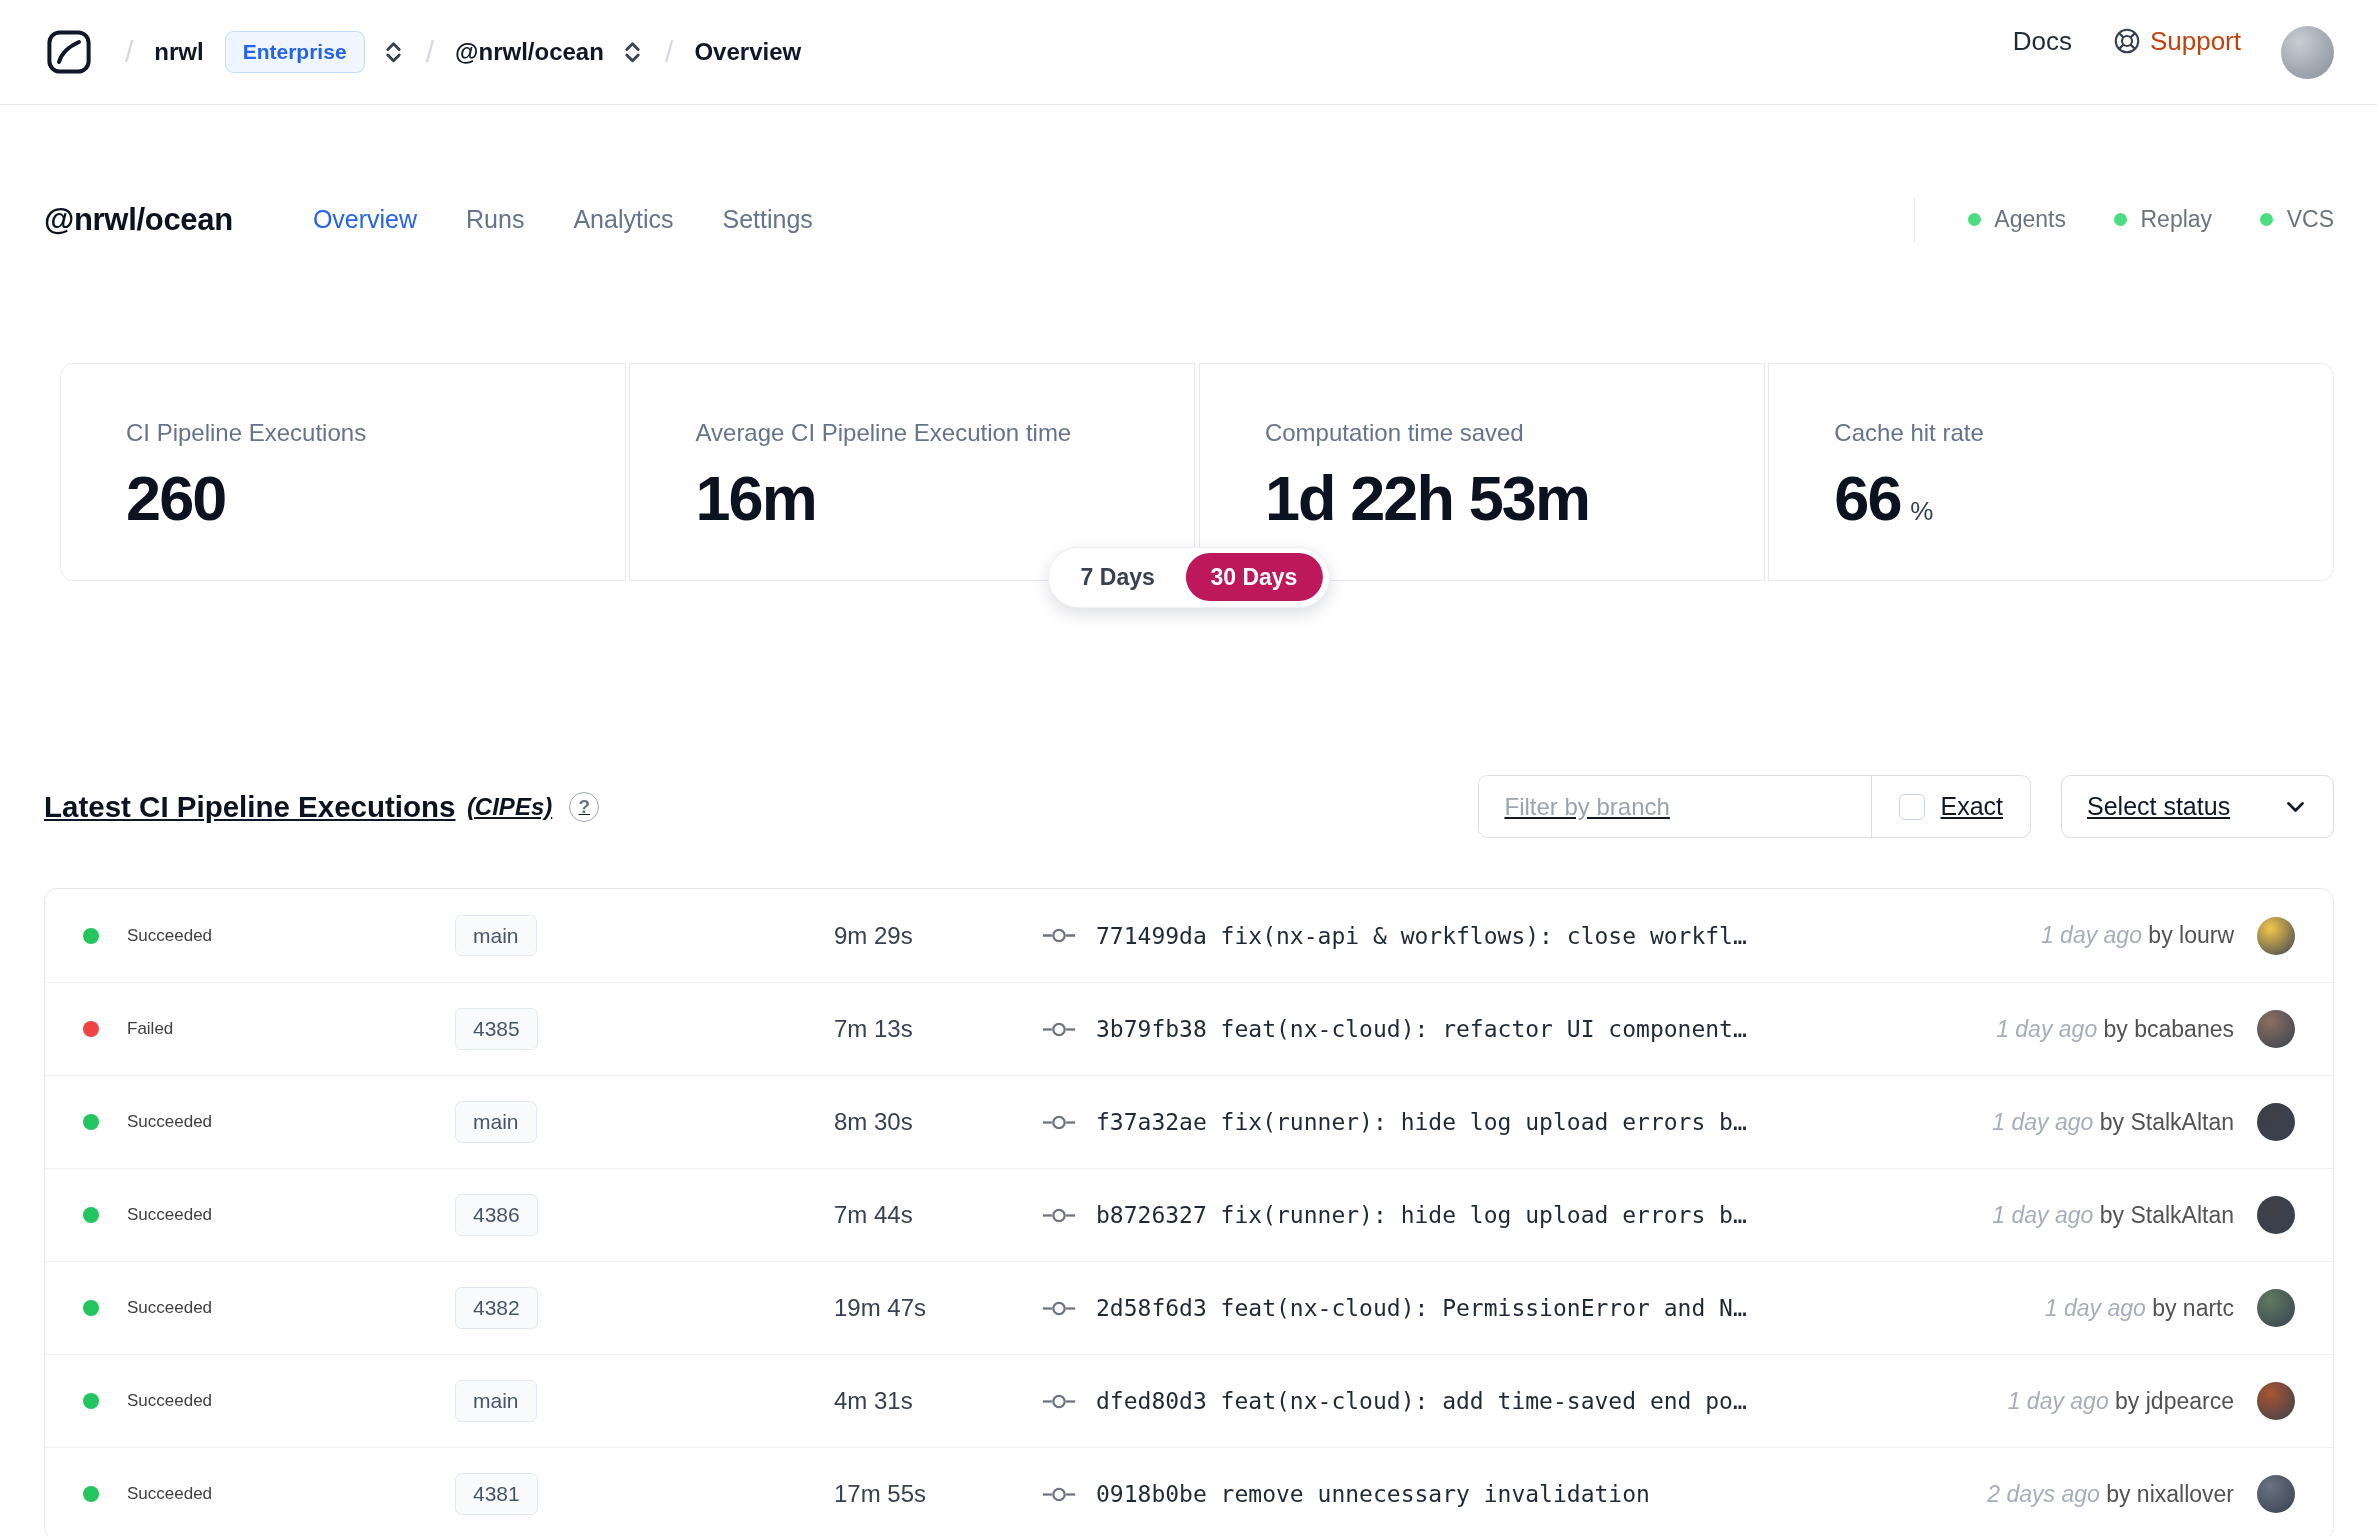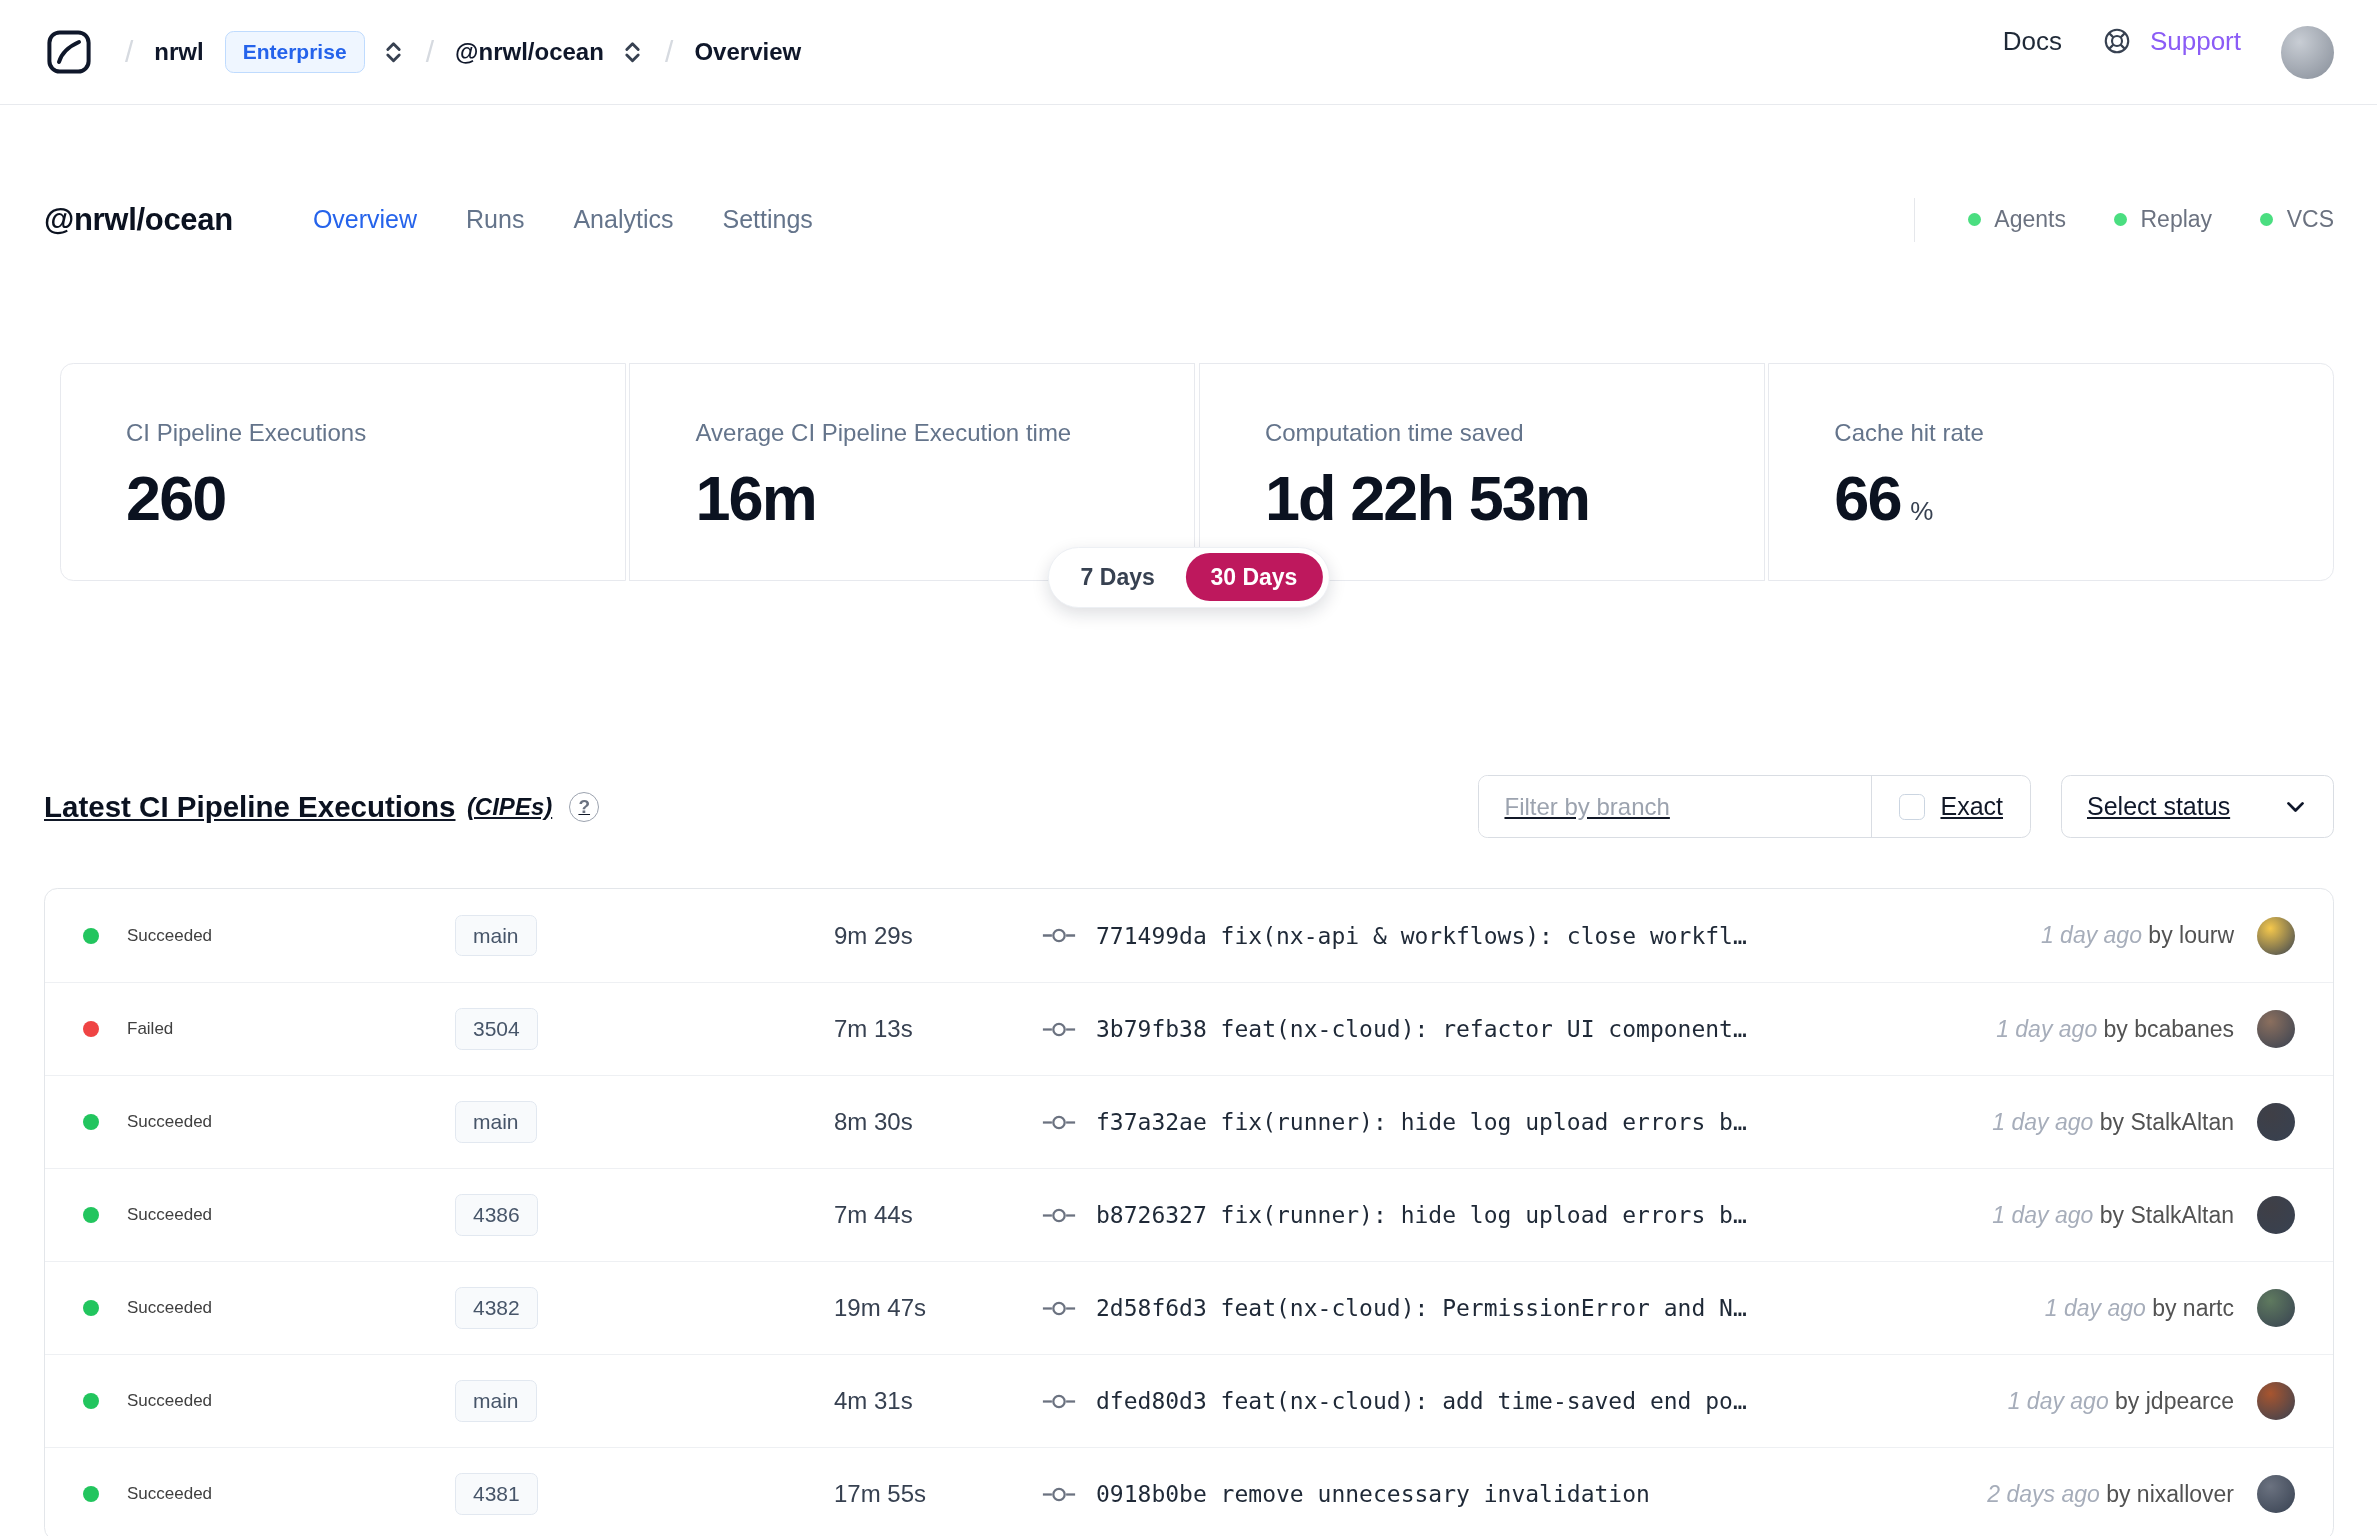--- a/index.html
+++ b/index.html
@@ -10,21 +10,21 @@
   .topbar { height:105px; border-bottom:1px solid #e8eaee; display:flex; align-items:center; padding:0 44px; }
   .logo-box { width:49px; height:49px; display:flex; align-items:center; justify-content:center; cursor:pointer; }
   .crumbs { display:flex; align-items:center; gap:21px; margin-left:32px; }
   .slash { color:#d6dae0; font-size:30px; font-weight:300; }
   .crumb-strong { font-size:24px; font-weight:700; color:#0f172a; }
   .badge-enterprise { font-size:21px; font-weight:600; color:#2563eb; background:#eff6ff;
     border:1.9px solid #bfdbfe; border-radius:8.6px; padding:7.6px 17px; cursor:pointer; }
   .updown { display:flex; align-items:center; cursor:pointer; margin-left:-3.8px; }
   .topbar-right { margin-left:auto; display:flex; align-items:flex-start; gap:40px; }
   .top-link { font-size:26px; color:#1f2937; cursor:pointer; }
-  .support { display:flex; align-items:center; gap:18px; font-size:26px; color:#8b5cf6; cursor:pointer; }
+  .support { display:flex; align-items:center; gap:8px; font-size:26px; color:#c2410c; cursor:pointer; }
   .avatar-top { width:53px; height:53px; border-radius:50%;
     background:radial-gradient(circle at 35% 30%, #c8cdd4, #868d98); cursor:pointer; }
 
   
   .page-header { display:flex; align-items:center; padding:0 44px; margin-top:90px; height:49px; }
   .ws-title { font-size:31px; font-weight:700; color:#0b1220; letter-spacing:-0.3px; }
   .tabs { display:flex; gap:49px; margin-left:80px; }
   .tab { font-size:25px; color:#64748b; cursor:pointer; }
   .tab.active { color:#2563eb; }
   .header-right { margin-left:auto; display:flex; align-items:center; }
@@ -228,21 +228,21 @@
       <span class="row-author">by lourw</span>
     </span>
     <span class="row-avatar" style="background: radial-gradient(circle at 35% 30%, rgb(245, 200, 76), rgb(55, 65, 81));"></span>
   </div>
 
   <div class="cipe-row">
     <span class="dot-cell">
           <span class="status-dot" style="background: rgb(239, 68, 68);"></span>
         </span>
     <span class="status-label">Failed</span>
-    <span class="badge-cell"><span class="branch-badge">3504</span></span>
+    <span class="badge-cell"><span class="branch-badge">4385</span></span>
     <span class="duration">7m 13s</span>
     <span class="commit-icon">
       <svg width="36" height="25" viewBox="0 0 38 26" fill="none" stroke="#6b7280" stroke-width="2.4">
         <line x1="2" y1="13" x2="11.5" y2="13"></line>
             <circle cx="19" cy="13" r="6"></circle>
             <line x1="26.5" y1="13" x2="36" y2="13"></line>
       </svg>
     </span>
     <span class="commit-msg">3b79fb38 feat(nx-cloud): refactor UI component…</span>
     <span class="row-meta">

